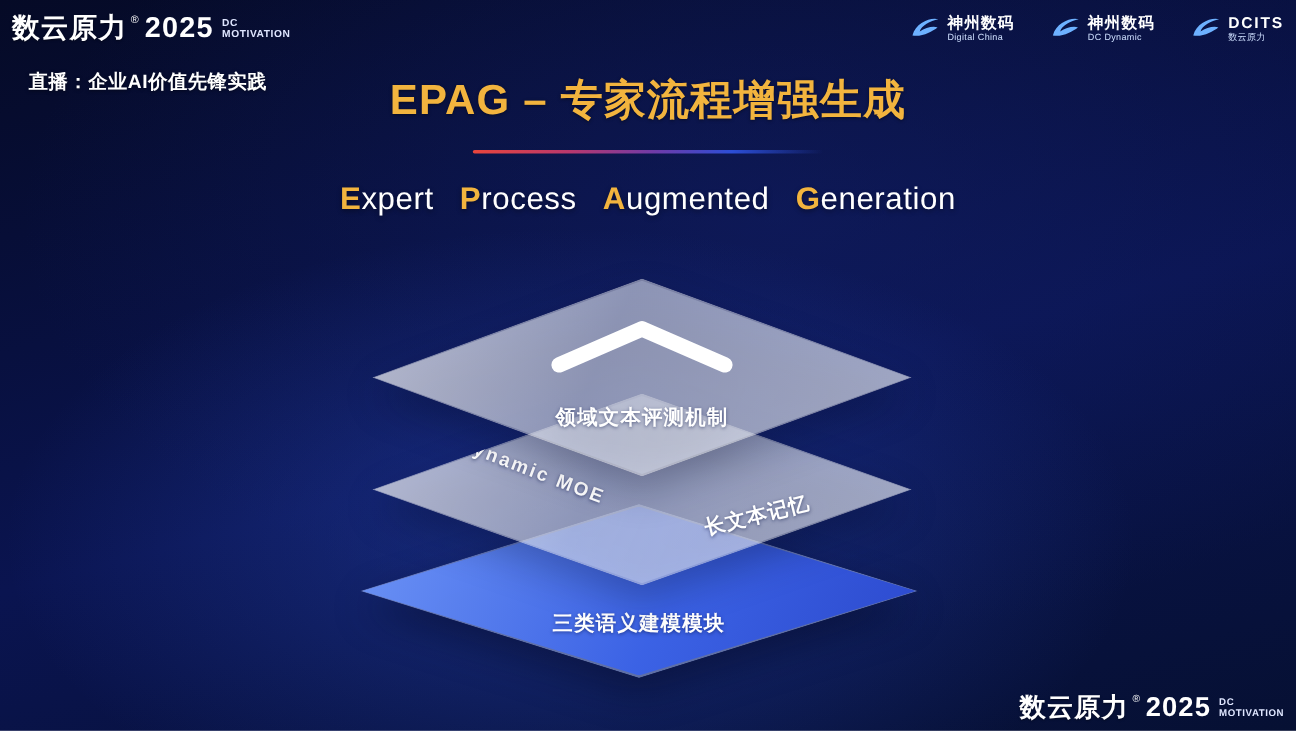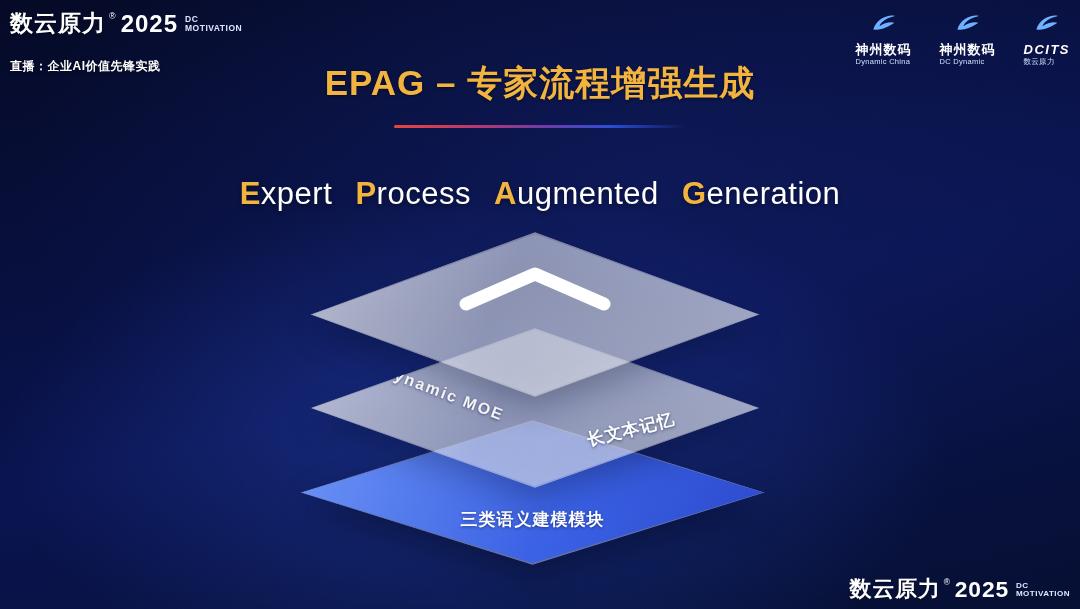--- a/index.html
+++ b/index.html
@@ -22,36 +22,36 @@
   
   .brand{display:flex;align-items:center;gap:3px;white-space:nowrap;}
   .brand-name{font-weight:900;font-size:23px;letter-spacing:1px;text-shadow:0 1px 2px rgba(0,0,0,.4);}
   .brand-reg{font-size:9px;vertical-align:super;position:relative;top:-8px;}
   .brand-year{font-weight:900;font-size:24px;letter-spacing:1px;margin-left:2px;}
   .brand-tags{display:flex;flex-direction:column;line-height:1.05;margin-left:4px;font-size:8.5px;letter-spacing:.5px;font-weight:700;color:#dfe6ff;}
   .brand-topleft{position:absolute;left:10px;top:8px;}
   .brand-footer{position:absolute;right:10px;bottom:5px;transform:scale(.95);transform-origin:right bottom;}
 
   
-  .live-label{position:absolute;left:10px;top:58px;font-size:12px;font-weight:700;letter-spacing:.5px;text-shadow:0 1px 3px rgba(0,0,0,.5);}
+  .live-label{position:absolute;left:24px;top:58px;font-size:16px;font-weight:700;letter-spacing:.5px;text-shadow:0 1px 3px rgba(0,0,0,.5);}
   .epag-title{position:absolute;top:60px;left:0;width:100%;text-align:center;font-size:35px;font-weight:700;letter-spacing:1px;color:var(--accent-gold,#f2b43e);text-shadow:0 1px 3px rgba(0,0,0,.45);}
   .divider{position:absolute;top:125px;left:50%;transform:translateX(-50%);width:292px;height:3px;border-radius:2px;
     background:linear-gradient(90deg,#e8453c 0%,#b8386e 28%,#6f3ba8 52%,#2c4ed6 74%,rgba(28,62,170,0) 100%);}
 
   
   .logos{position:absolute;right:10px;top:10px;display:flex;gap:28px;align-items:center;}
-  .logo{display:flex;align-items:center;gap:6px;flex-direction:column;}
+  .logo{display:flex;align-items:center;gap:6px;}
   .logo-icon{width:27px;height:27px;flex:0 0 auto;}
   .logo-text{display:flex;flex-direction:column;line-height:1.15;}
   .logo-line1{font-size:13px;font-weight:700;letter-spacing:1px;}
   .logo-line2{font-size:7.5px;color:#cfe0ff;letter-spacing:.3px;}
-  .logo-dcits .logo-line1{font-style:italic;letter-spacing:1.5px;}
+  .logo-dcits .logo-line1{letter-spacing:1.5px;}
 
   
-  .subtitle{position:absolute;top:150px;left:0;width:100%;text-align:center;font-size:31px;font-weight:500;letter-spacing:.5px;text-shadow:0 2px 4px rgba(0,0,0,.4);margin-top:26px;}
+  .subtitle{position:absolute;top:150px;left:0;width:100%;text-align:center;font-size:26px;font-weight:500;letter-spacing:.5px;text-shadow:0 2px 4px rgba(0,0,0,.4);}
   .subtitle .word{display:inline-block;margin:0 7px;}
   .subtitle .lead{color:var(--accent-gold,#f2b43e);font-weight:600;}
 
   
   .stage{position:absolute;inset:0;}
   .layer-wrap{position:absolute;filter:drop-shadow(0 14px 16px rgba(2,6,30,.45));}
   .layer{position:relative;clip-path:polygon(50% 0,100% 50%,50% 100%,0 50%);width:100%;height:100%;}
   .layer-rim{position:absolute;inset:0;background:rgba(255,255,255,.55);clip-path:polygon(50% 0,100% 50%,50% 100%,0 50%);}
   .layer-face{position:absolute;inset:2px;clip-path:polygon(50% 0,100% 50%,50% 100%,0 50%);}
   .glass .layer-face{background:linear-gradient(115deg, rgba(255,255,255,.45) 0%, rgba(214,226,255,.20) 42%, rgba(236,242,255,.34) 100%);}
@@ -89,21 +89,21 @@
 
 <div class="divider"></div>
 
 <div class="logos">
   <div class="logo">
     <svg class="logo-icon" viewBox="0 0 40 40">
       <path d="M5 29 C9 13, 28 6, 37 9 C27 11, 16 17, 14 24 C21 19, 31 17, 36 19 C29 24, 17 31, 5 29 Z" fill="#6db1ff"></path>
     </svg>
     <span class="logo-text">
       <span class="logo-line1">神州数码</span>
-      <span class="logo-line2">Dynamic China</span>
+      <span class="logo-line2">Digital China</span>
     </span>
   </div>
   <div class="logo">
     <svg class="logo-icon" viewBox="0 0 40 40">
       <path d="M5 29 C9 13, 28 6, 37 9 C27 11, 16 17, 14 24 C21 19, 31 17, 36 19 C29 24, 17 31, 5 29 Z" fill="#6db1ff"></path>
     </svg>
     <span class="logo-text">
       <span class="logo-line1">神州数码</span>
       <span class="logo-line2">DC Dynamic</span>
     </span>
@@ -128,20 +128,21 @@
 
 <div class="stage">
 
   <div class="layer-wrap layer-top-wrap">
     <div class="layer glass">
       <div class="layer-rim"></div>
       <div class="layer-face"></div>
       <svg class="chevron" width="170" height="58" viewBox="0 0 170 58">
         <polyline points="16,44 85,14 154,44" fill="none" stroke="#ffffff" stroke-width="13" stroke-linecap="round" stroke-linejoin="round"></polyline>
       </svg>
+      <div class="label label-top">领域文本评测机制</div>
     </div>
   </div>
 
   <div class="layer-wrap layer-mid-wrap">
     <div class="layer glass">
       <div class="layer-rim"></div>
       <div class="layer-face"></div>
       <div class="label label-mid-left">Dynamic MOE</div>
       <div class="label label-mid-right">长文本记忆</div>
     </div>

